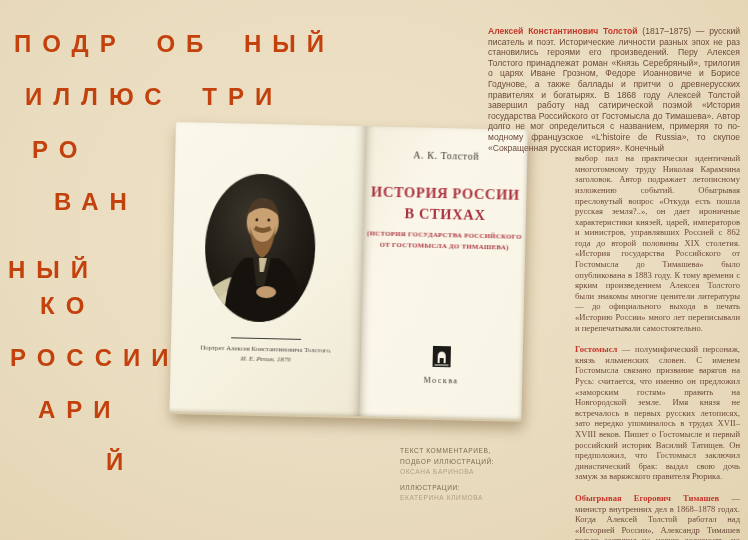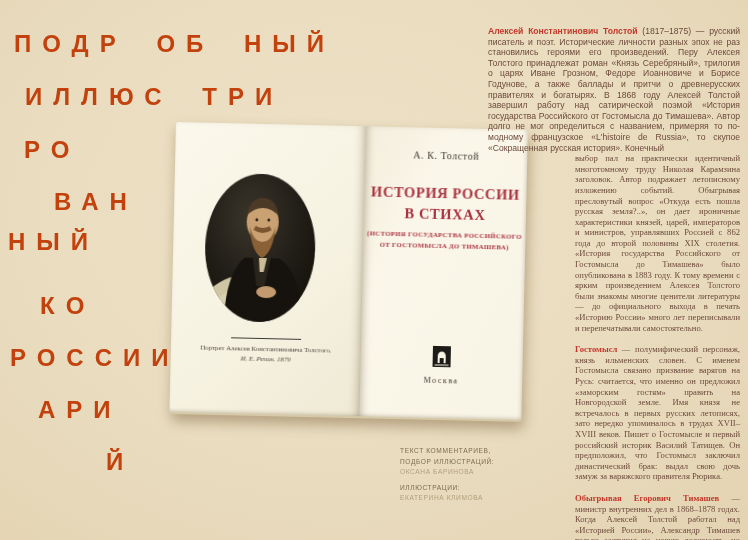--- a/index.html
+++ b/index.html
@@ -10,23 +10,23 @@
   }
   
   .decor{position:absolute;left:0;top:0;width:360px;height:500px;}
   .decor div{
     position:absolute;font-weight:bold;font-size:24px;color:#c2410c;
     letter-spacing:11px;word-spacing:12px;white-space:pre;
     font-family:"Liberation Sans", sans-serif;
   }
   .decor div:nth-child(1){left:14px;top:30px;}
   .decor div:nth-child(2){left:14px;top:83px;margin-left:11px;}
-  .decor div:nth-child(3){left:24px;top:136px;}
+  .decor div:nth-child(3){left:32px;top:136px;}
   .decor div:nth-child(4){left:54px;top:188px;text-align:right;}
-  .decor div:nth-child(5){left:8px;top:228px;}
+  .decor div:nth-child(5){left:8px;top:256px;}
   .decor div:nth-child(6){left:40px;top:292px;}
   .decor div:nth-child(7){left:10px;top:344px;}
   .decor div:nth-child(8){left:38px;top:396px;}
   .decor div:nth-child(9){left:106px;top:448px;}
   
   .book{
     position:absolute;left:176px;top:122px;width:352px;height:290px;
     transform:rotate(1.3deg);transform-origin:0 0;
     filter:drop-shadow(2px 7px 7px rgba(110,85,45,.45));
   }

